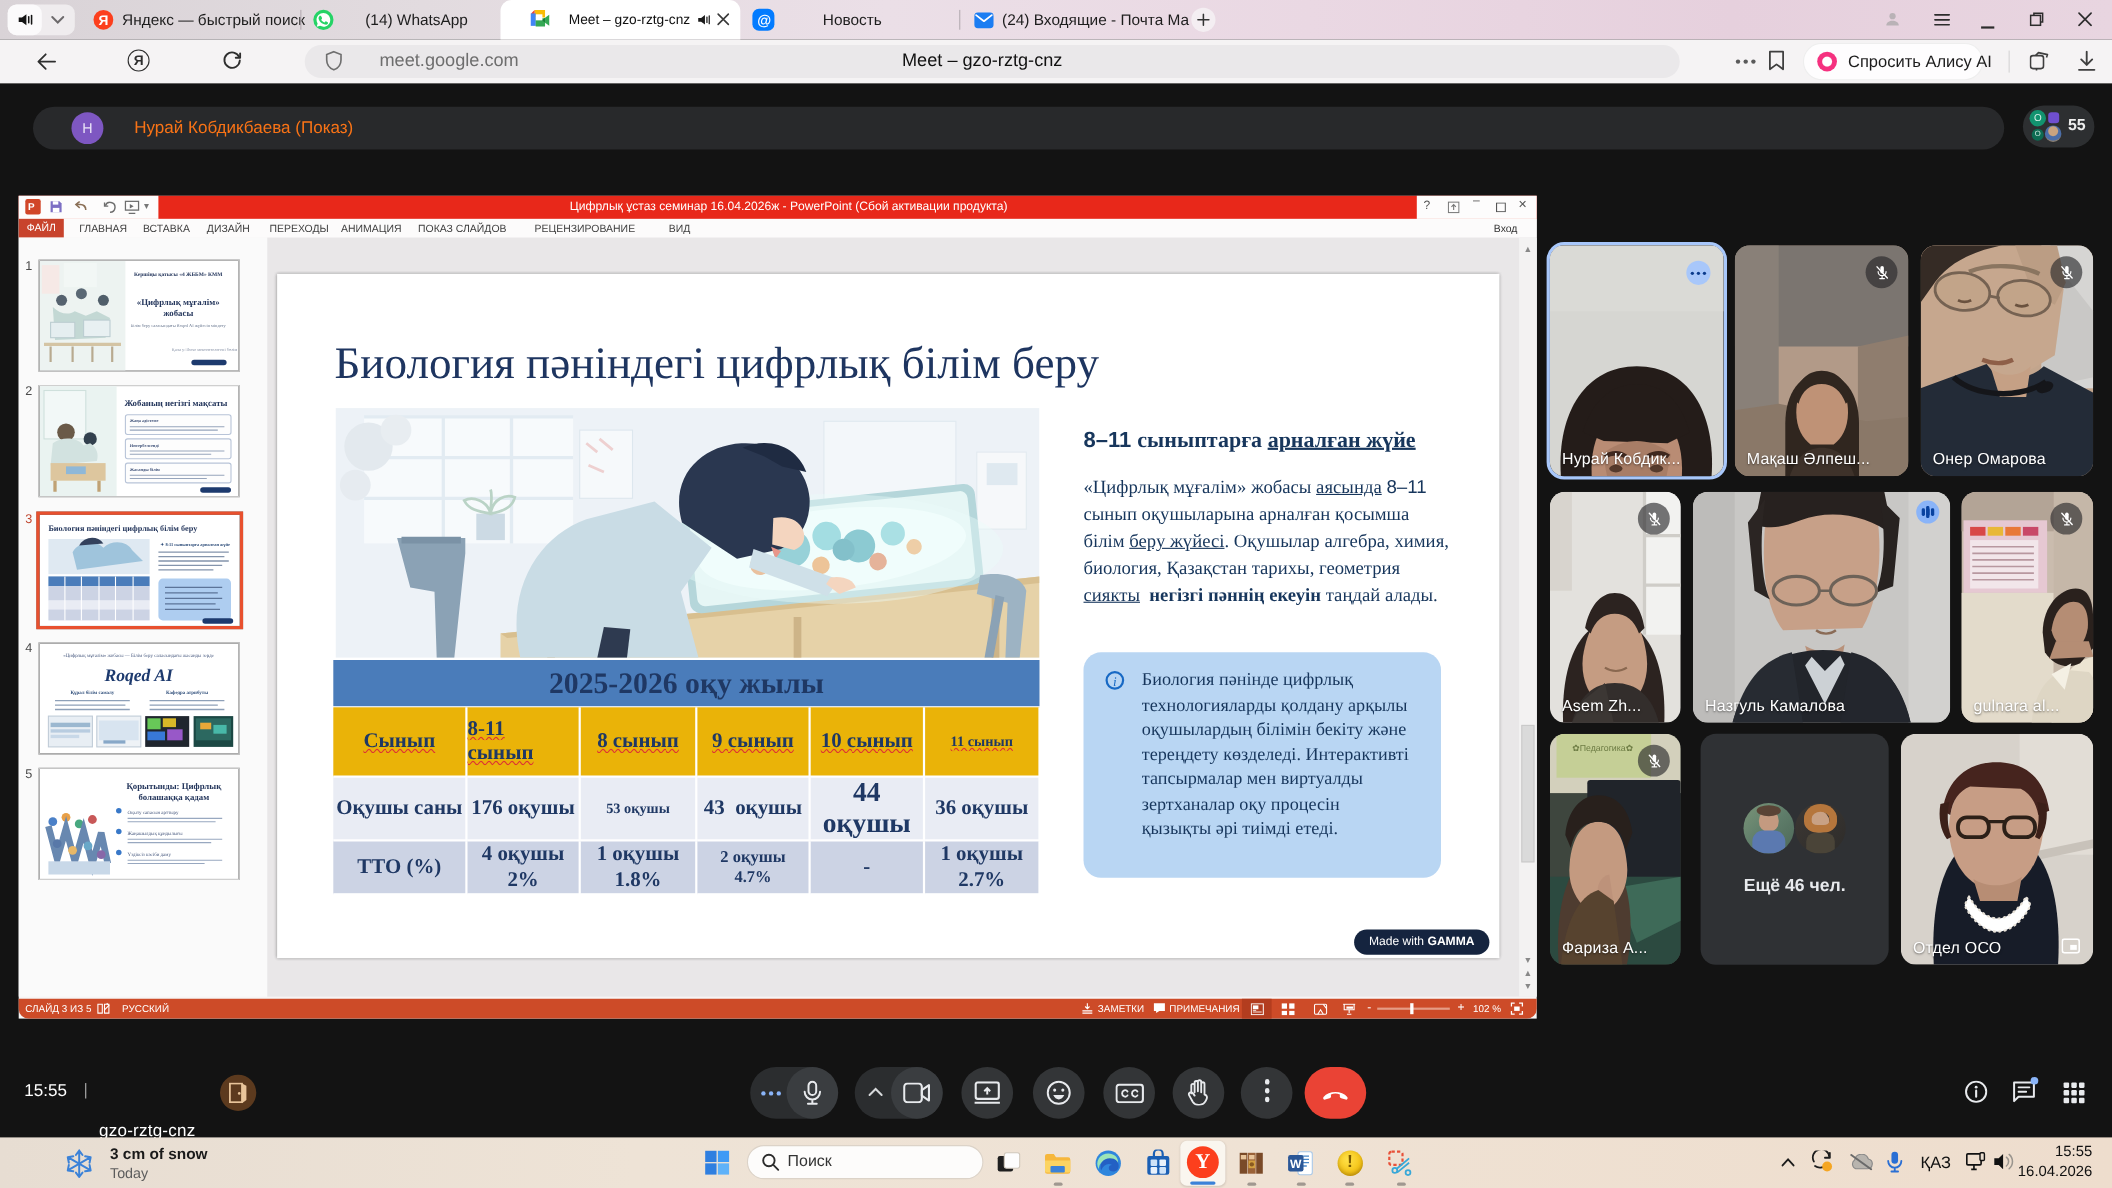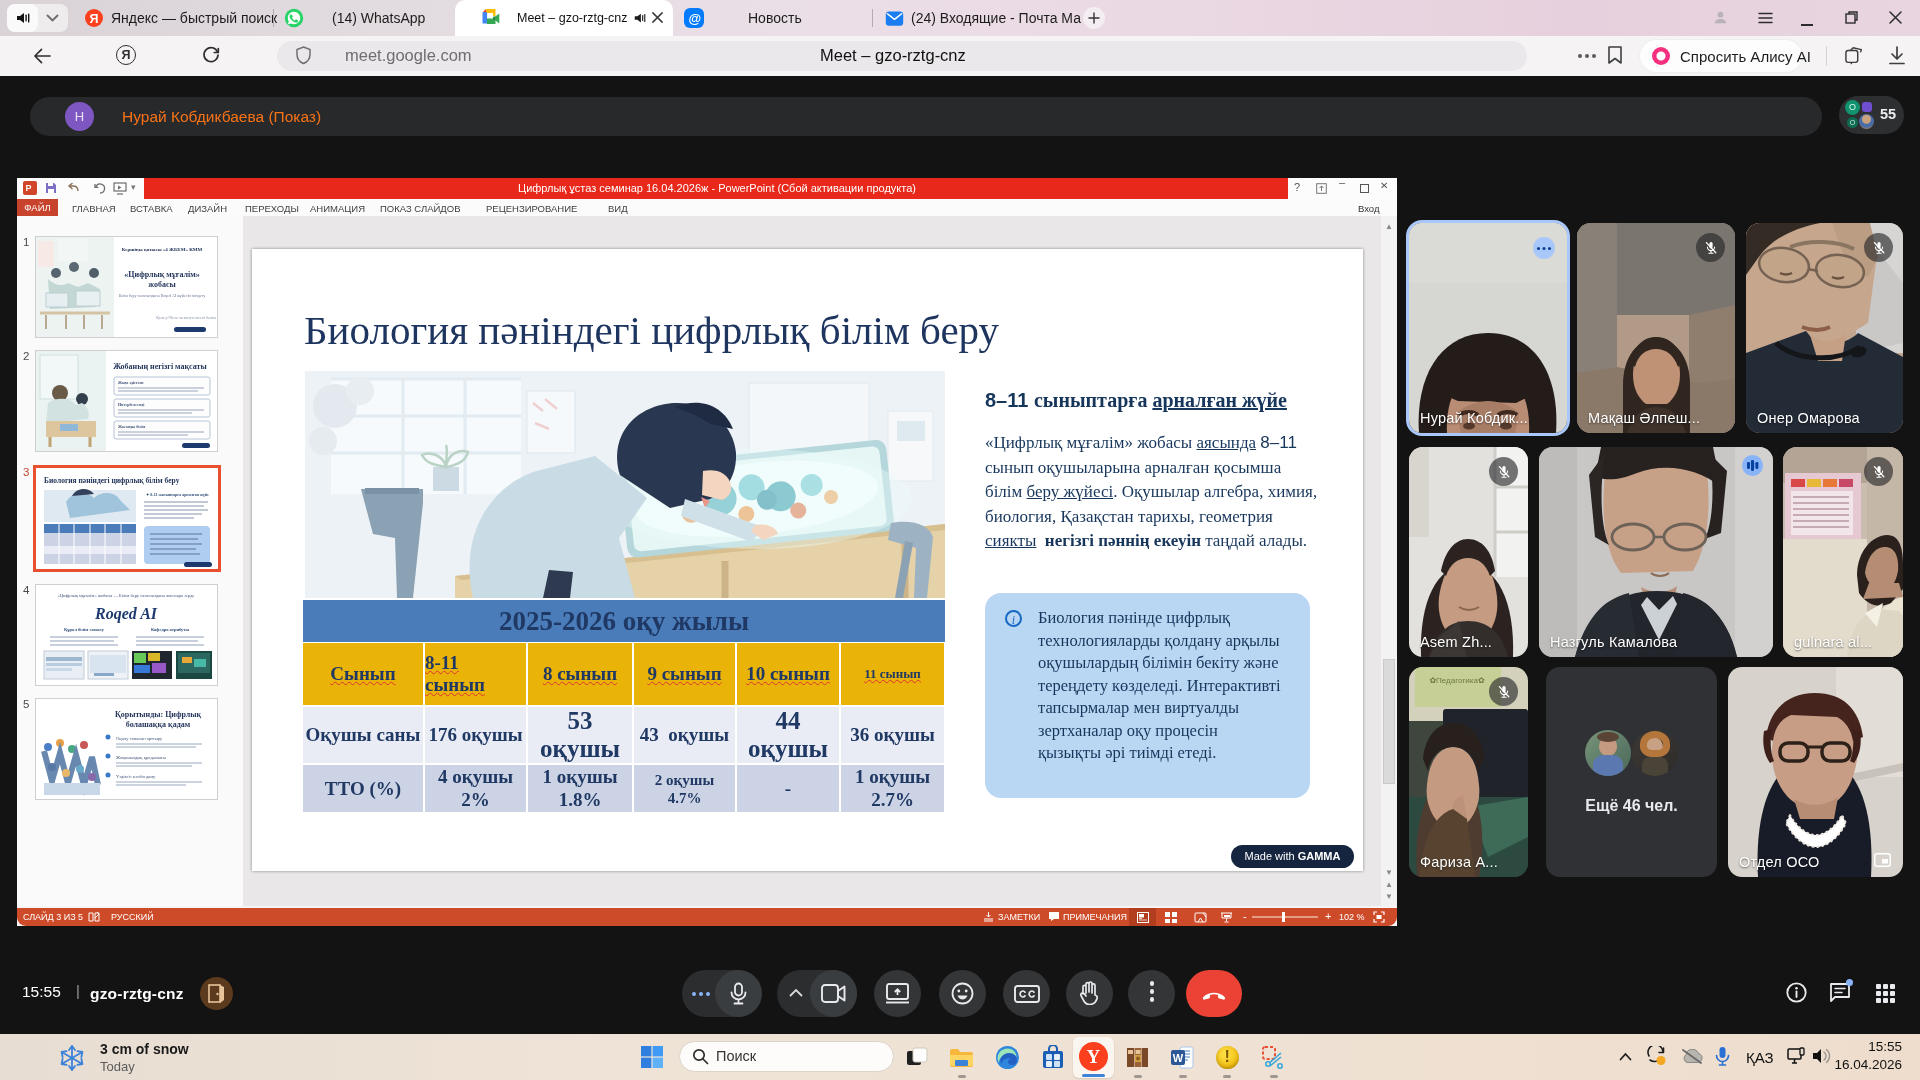--- a/index.html
+++ b/index.html
@@ -343,21 +343,21 @@
     <td style="width:121px;text-align:center;font-size:19px"><span style="text-decoration:underline wavy #d33 1px">Сынып</span></td>
     <td style="width:103px;text-align:left;font-size:19px"><span style="text-decoration:underline wavy #d33 1px">8-11<br>сынып</span></td>
     <td style="width:106px;text-align:center;font-size:19px"><span style="text-decoration:underline wavy #d33 1px">8 сынып</span></td>
     <td style="width:103px;text-align:center;font-size:19px"><span style="text-decoration:underline wavy #d33 1px">9 сынып</span></td>
     <td style="width:104px;text-align:center;font-size:19px"><span style="text-decoration:underline wavy #d33 1px">10 сынып</span></td>
     <td style="width:105px;text-align:center;font-size:13px"><span style="text-decoration:underline wavy #d33 1px">11 сынып</span></td>
    </tr>
    <tr style="background:#e9ecf4;height:44px">
     <td style="text-align:center;font-size:19px">Оқушы саны</td>
     <td style="text-align:center;font-size:19px">176 оқушы</td>
-    <td style="text-align:center;font-size:25px">53 оқушы</td>
+    <td style="text-align:center;font-size:13px">53 оқушы</td>
     <td style="text-align:center;font-size:19px">43&nbsp; оқушы</td>
     <td style="text-align:center;font-size:25px">44 оқушы</td>
     <td style="text-align:center;font-size:19px">36 оқушы</td>
    </tr>
    <tr style="background:#ccd3e4;height:49px">
     <td style="text-align:center;font-size:19px">ТТО (%)</td>
     <td style="text-align:center;font-size:19px;line-height:1.2">4 оқушы<br>2%</td>
     <td style="text-align:center;font-size:19px;line-height:1.2">1 оқушы<br>1.8%</td>
     <td style="text-align:center;font-size:15px;line-height:1.2">2 оқушы<br>4.7%</td>
     <td style="text-align:center;font-size:19px">-</td>
@@ -707,21 +707,21 @@
  </svg>
  <div class="tname">Отдел ОСО</div>
  <svg style="position:absolute;right:12px;bottom:10px" width="17" height="14" viewBox="0 0 17 14">
       <rect x="0.8" y="0.8" width="15.4" height="12.4" rx="2" fill="none" stroke="#fff" stroke-width="1.5"></rect>
       <rect x="8" y="6" width="6" height="4.5" fill="#fff"></rect>
     </svg>
 </div>
 
 <div style="position:absolute;left:22px;top:983px;color:#fff;font-size:15.5px">15:55</div>
 <div style="position:absolute;left:76px;top:982px;color:#9a9a9a;font-size:15px">|</div>
-<div style="position:absolute;left:90px;top:985px;color:#fff;font-size:15.5px;font-weight:bold;letter-spacing:.2px">gzo-rztg-cnz</div>
+<div style="position:absolute;left:90px;top:1020px;color:#fff;font-size:15.5px;font-weight:normal;letter-spacing:.2px">gzo-rztg-cnz</div>
 <div style="position:absolute;left:200px;top:977px;width:33px;height:33px;border-radius:50%;background:#5c3a1e">
  <svg style="position:absolute;left:8px;top:7px" width="17" height="19" viewBox="0 0 17 19">
       <rect x="1" y="1" width="11" height="17" fill="none" stroke="#e8c49a" stroke-width="1.6"></rect>
       <path d="M12 1l4 2v13l-4 3z" fill="#e8c49a"></path>
       <circle cx="9.5" cy="10" r="1.2" fill="#e8c49a"></circle>
     </svg>
 </div>
 
 <div class="cbtn" style="left:682px;top:970px;width:79px;background:#2b2d2f"></div>
 <div style="position:absolute;left:692px;top:992px;width:4px;height:4px;border-radius:50%;background:#8ab4f8;box-shadow:7px 0 0 #8ab4f8,14px 0 0 #8ab4f8"></div>

